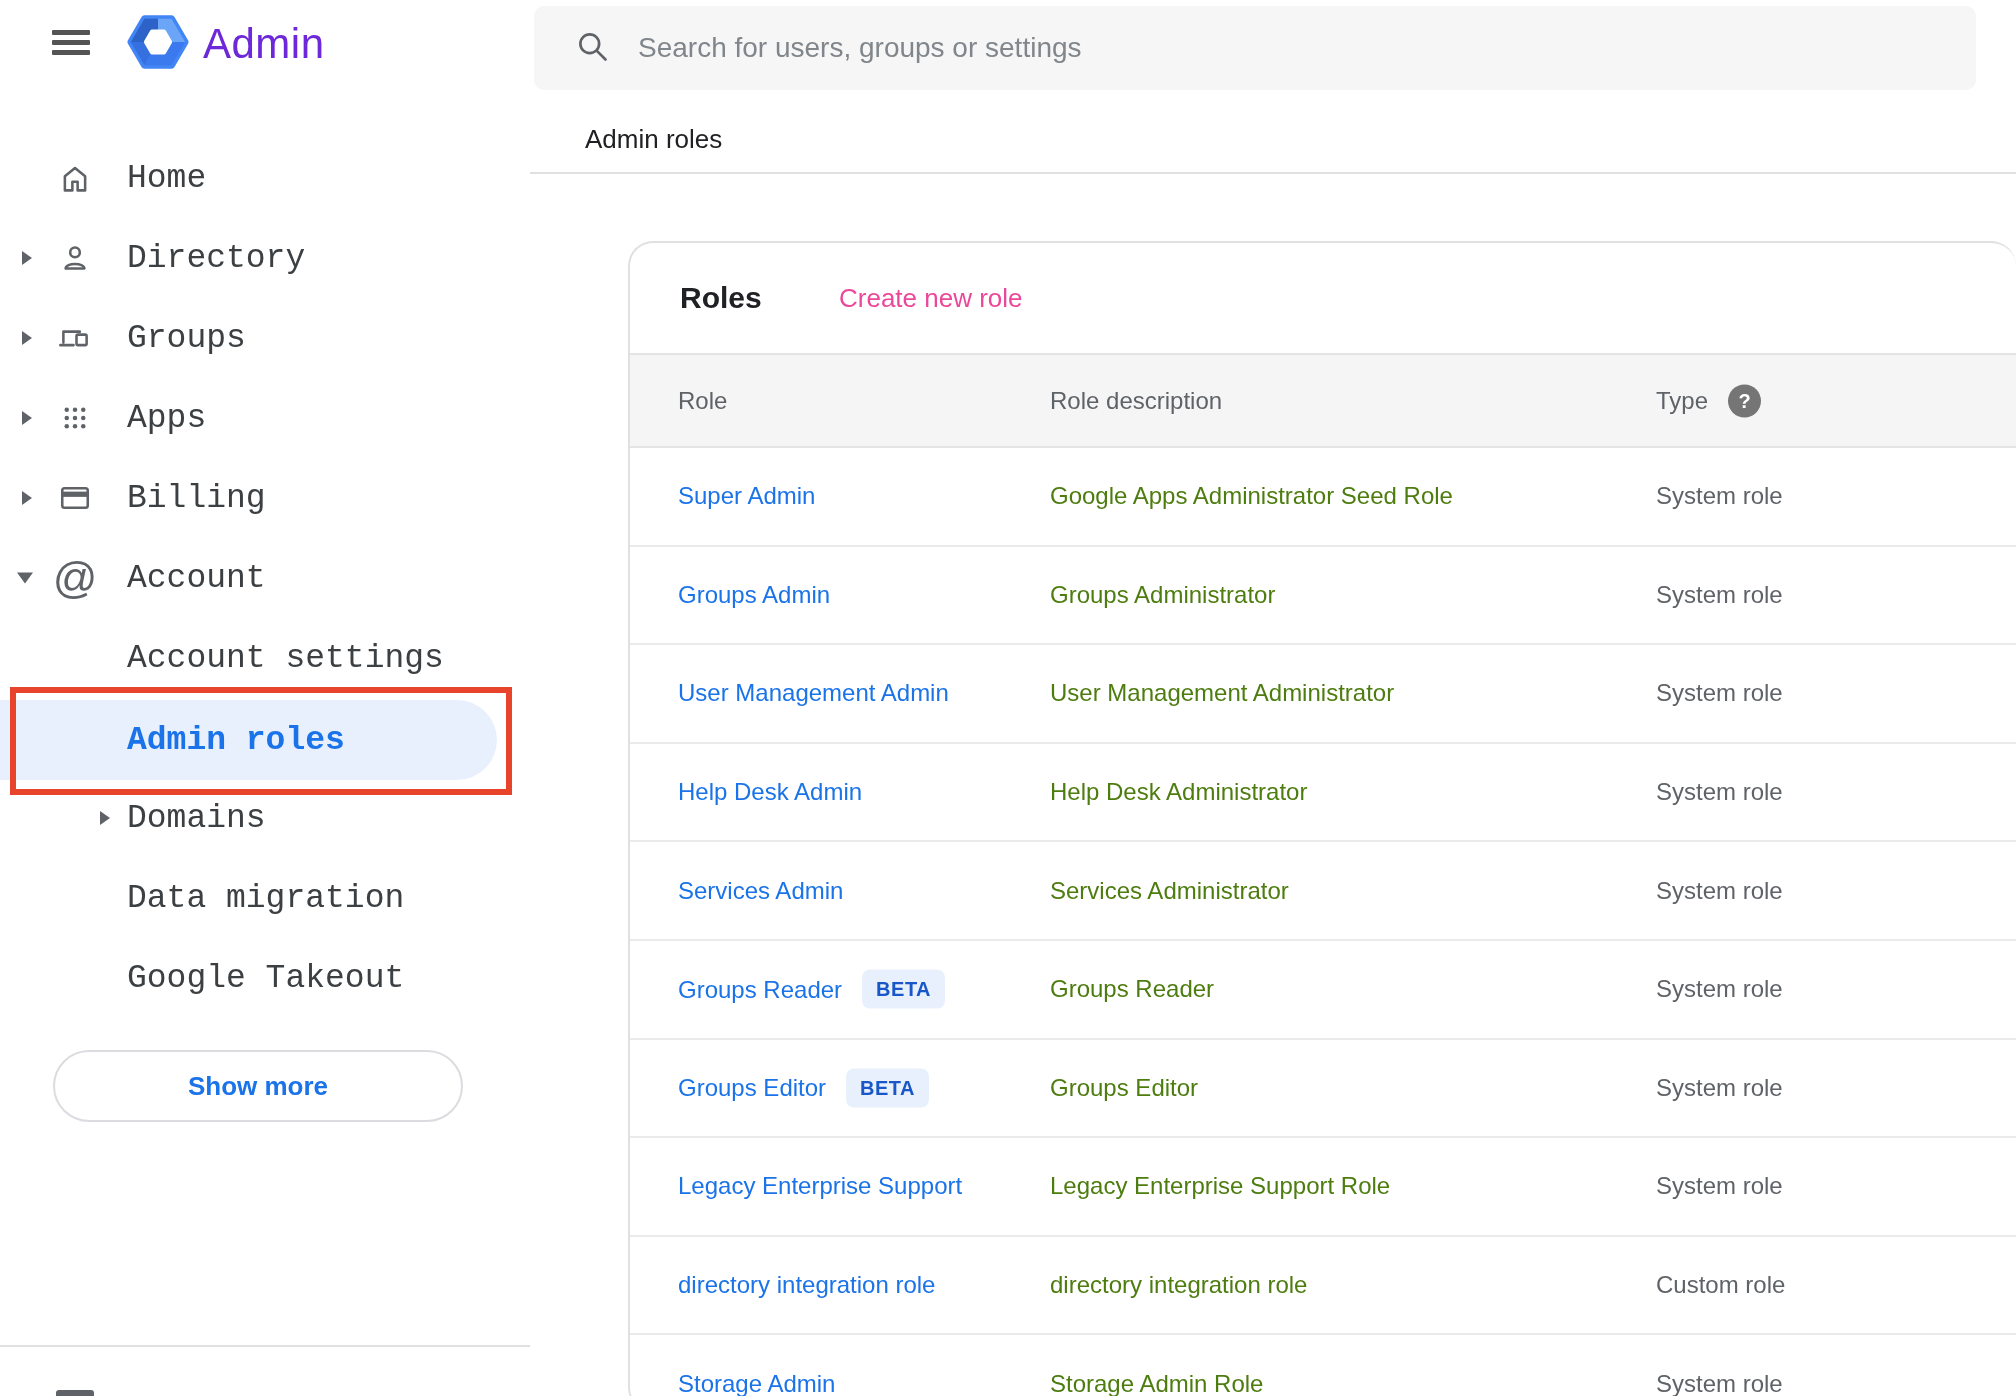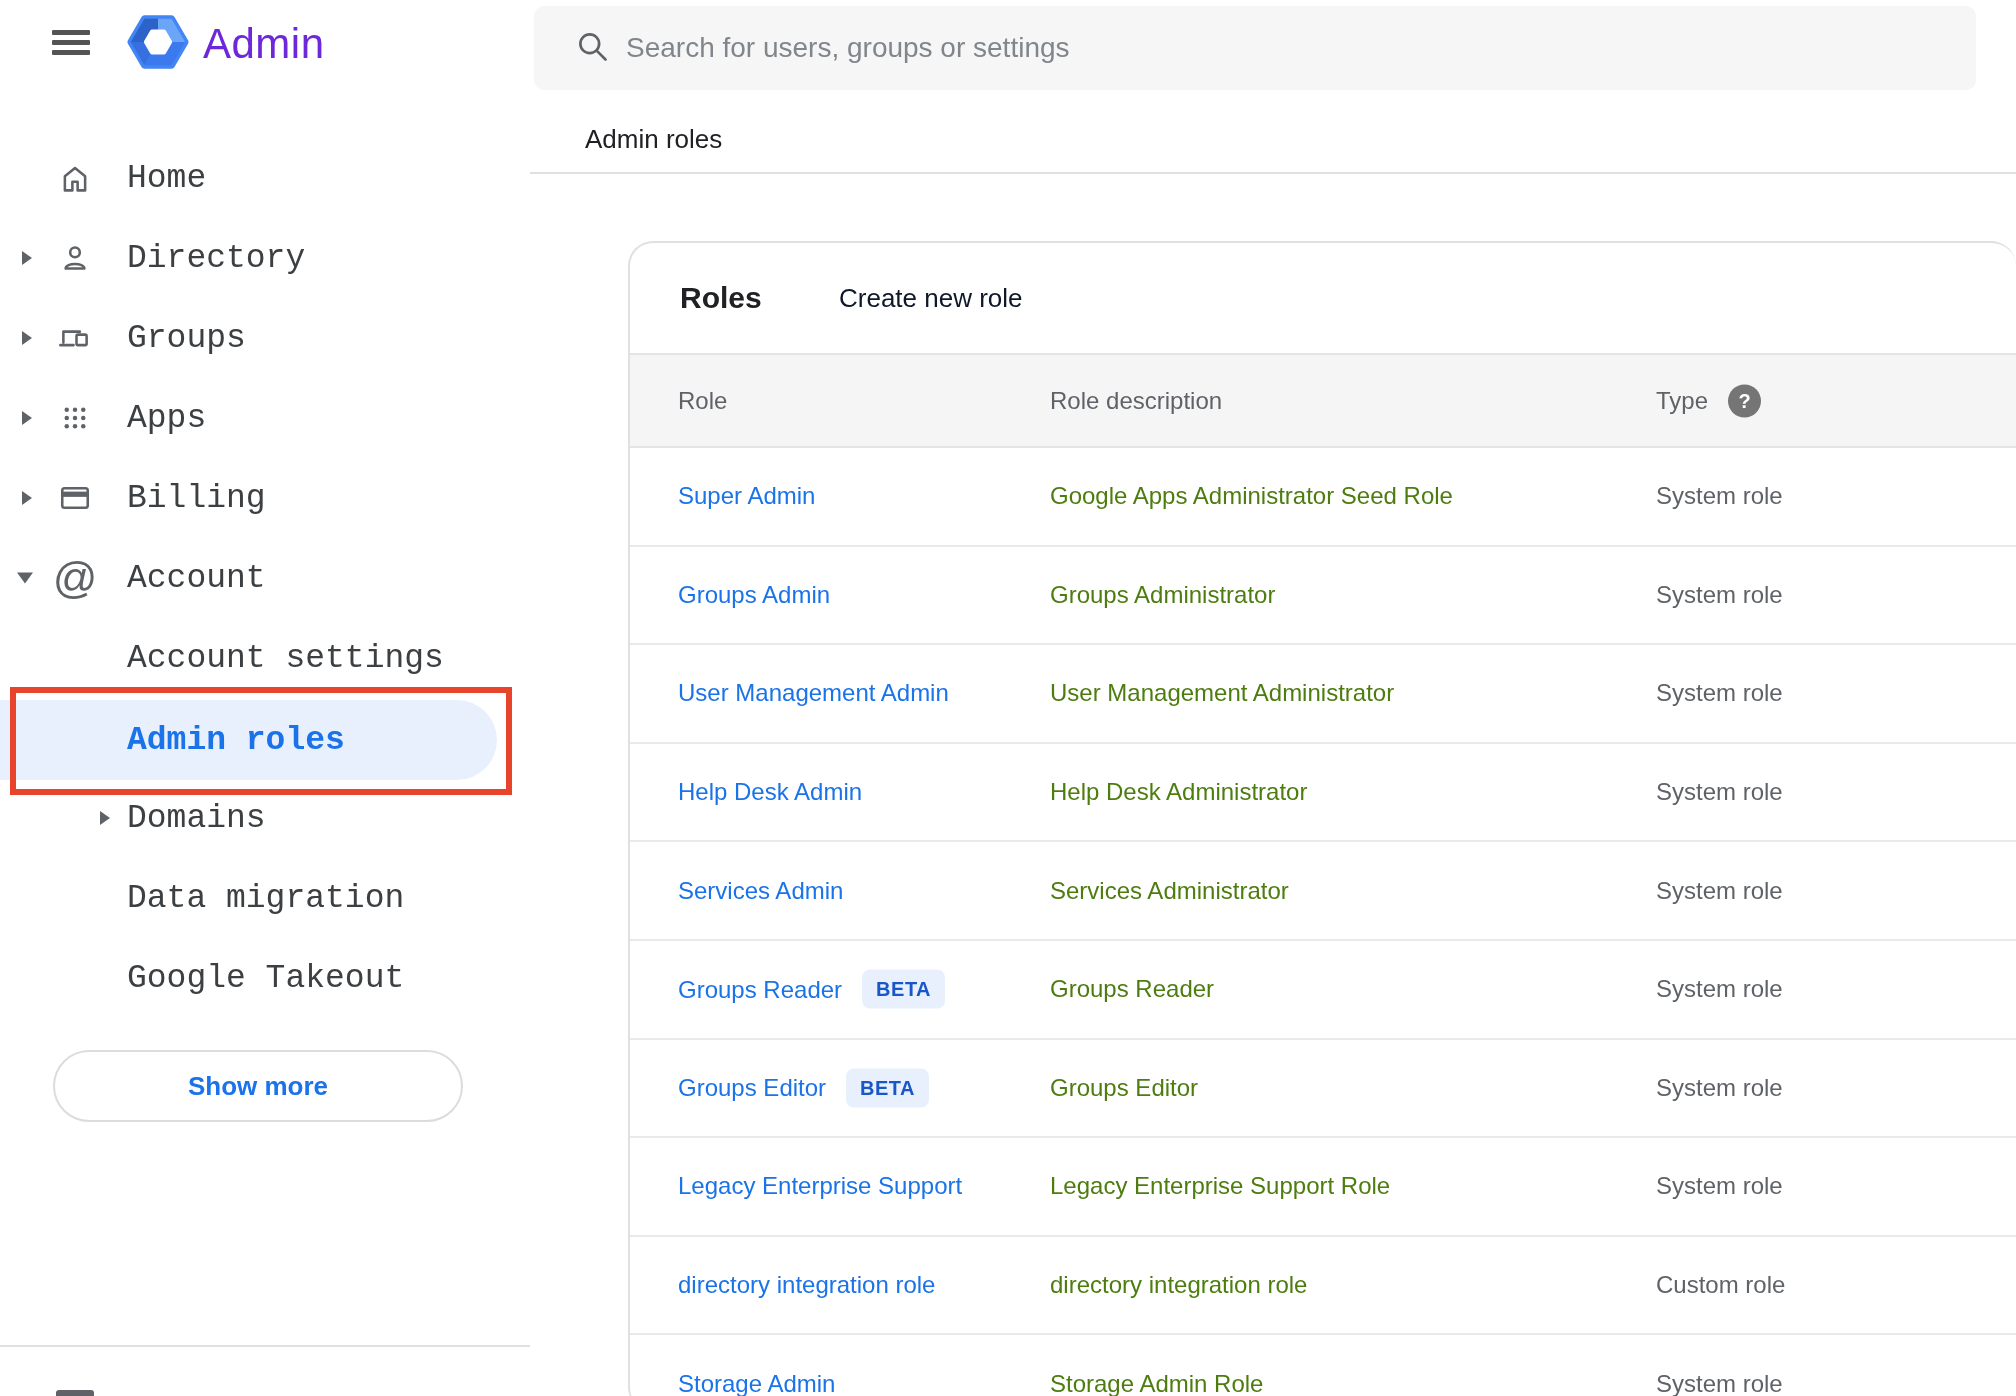--- a/index.html
+++ b/index.html
@@ -31,30 +31,30 @@
 
   .show-more { position:absolute; left:53px; top:1050px; width:410px; height:72px; background:#fff;
                border:2px solid #dadce0; border-radius:40px; color:#1a73e8; font-size:26px; font-weight:600;
                font-family:"Liberation Sans", sans-serif; cursor:pointer; }
   .sb-divider { position:absolute; left:0; top:1345px; width:530px; height:2px; background:#e0e0e0; }
   .partial-icon { position:absolute; left:56px; top:1390px; width:38px; height:6px; background:#5f6368; border-radius:3px 3px 0 0; }
 
   
   .main { position:absolute; left:530px; top:0; width:1486px; height:1396px; }
   .searchbar { position:absolute; left:4px; top:6px; width:1442px; height:84px; background:#f6f6f6;
-               border-radius:10px; display:flex; align-items:center; padding-left:40px; gap:16px; cursor:text; }
+               border-radius:10px; display:flex; align-items:center; padding-left:40px; gap:28px; cursor:text; }
   .search-placeholder { font-size:28px; color:#80868b; }
   .breadcrumb { position:absolute; left:55px; top:124px; font-size:26px; color:#202124; }
   .content-divider { position:absolute; left:0; top:172px; width:1486px; height:2px; background:#e0e0e0; }
 
   .card { position:absolute; left:98px; top:241px; width:1388px; height:1171px; background:#fff;
           border-left:2px solid #e0e0e0; border-top:2px solid #e0e0e0; overflow:hidden;border-radius:25px; }
   .card-header { position:relative; height:110px; }
   .card-title { position:absolute; left:50px; top:50%; transform:translateY(-50%); font-size:30px; font-weight:600; color:#202124; }
-  .create-link { position:absolute; left:209px; top:50%; transform:translateY(-50%); font-size:26px; color:#0f172a; text-decoration:none; cursor:pointer; }
+  .create-link { position:absolute; left:209px; top:50%; transform:translateY(-50%); font-size:26px; color:#ec4899; text-decoration:none; cursor:pointer; }
 
   .thead { position:relative; height:95px; background:#f5f5f5; border-top:2px solid #e4e4e4; border-bottom:2px solid #e4e4e4; }
   .thead .h { position:absolute; top:50%; transform:translateY(-50%); font-size:24px; color:#5f6368; white-space:nowrap; }
   .col1 { left:48px; } .col2 { left:420px; } .col3 { left:1026px; }
   .type-wrap { display:flex; align-items:center; gap:20px; }
   .help { width:33px; height:33px; border-radius:50%; background:#757575; color:#fff; font-size:20px; font-weight:bold;
           display:flex; align-items:center; justify-content:center; cursor:pointer; }
 
   .trow { position:relative; height:98.6px; border-bottom:2px solid #e9eaec; }
   .c { position:absolute; top:50%; transform:translateY(-50%); font-size:24px; white-space:nowrap; }

